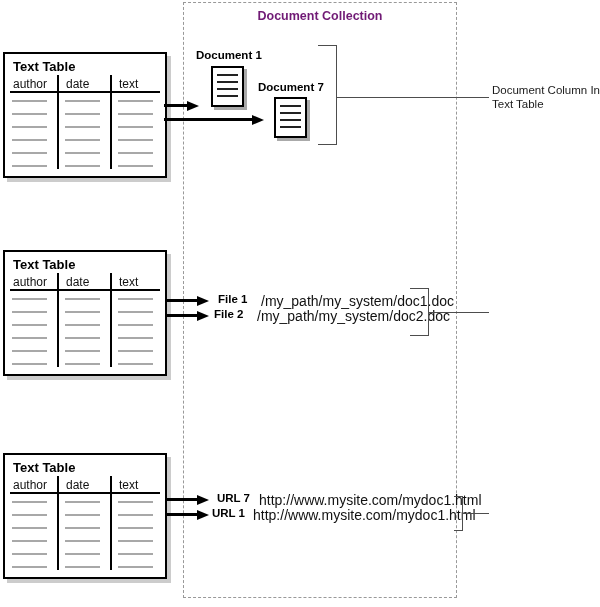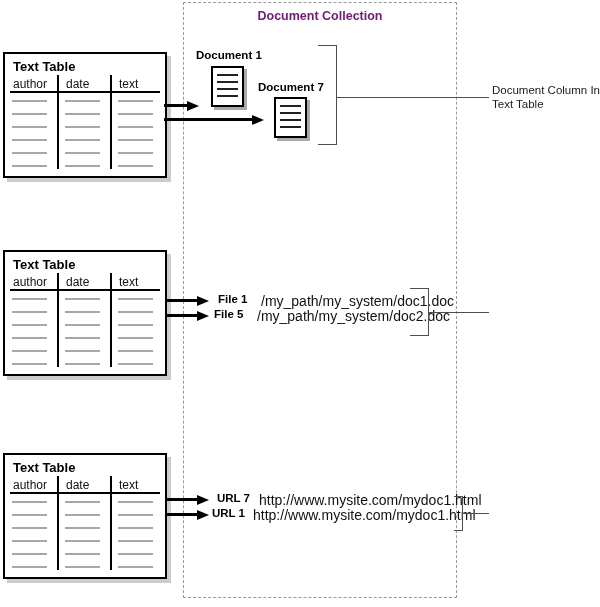--- a/index.html
+++ b/index.html
@@ -198,21 +198,21 @@
   <div class="doc-label" style="left:258px;top:81px">Document 7</div>
   <div class="doc-icon" style="left:274px;top:97px">
     <span class="doc-line dl1"></span>
       <span class="doc-line dl2"></span>
       <span class="doc-line dl3"></span>
       <span class="doc-line dl4"></span>
   </div>
 
   <span class="row-label" style="left:218px;top:293px">File 1</span>
   <span class="row-value" style="left:261px;top:293px">/my_path/my_system/doc1.doc</span>
-  <span class="row-label" style="left:214px;top:308px">File 5</span>
+  <span class="row-label" style="left:214px;top:308px">File 2</span>
   <span class="row-value" style="left:257px;top:308px">/my_path/my_system/doc2.doc</span>
 
   <span class="row-label" style="left:217px;top:492px">URL 7</span>
   <span class="row-value" style="left:259px;top:492px">http://www.mysite.com/mydoc1.html</span>
   <span class="row-label" style="left:212px;top:507px">URL 1</span>
   <span class="row-value" style="left:253px;top:507px">http://www.mysite.com/mydoc1.html</span>
 
   <div class="cline" style="left:318px;top:45px;width:18px;height:1px"></div>
   <div class="cline" style="left:336px;top:45px;width:1px;height:100px"></div>
   <div class="cline" style="left:318px;top:144px;width:18px;height:1px"></div>

